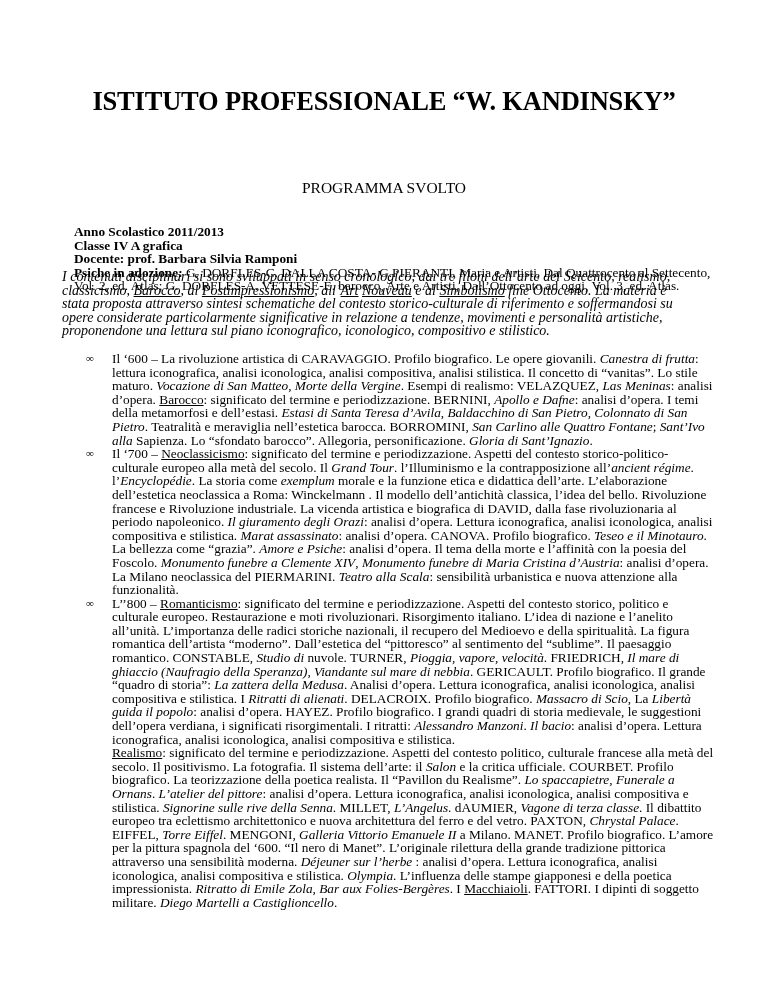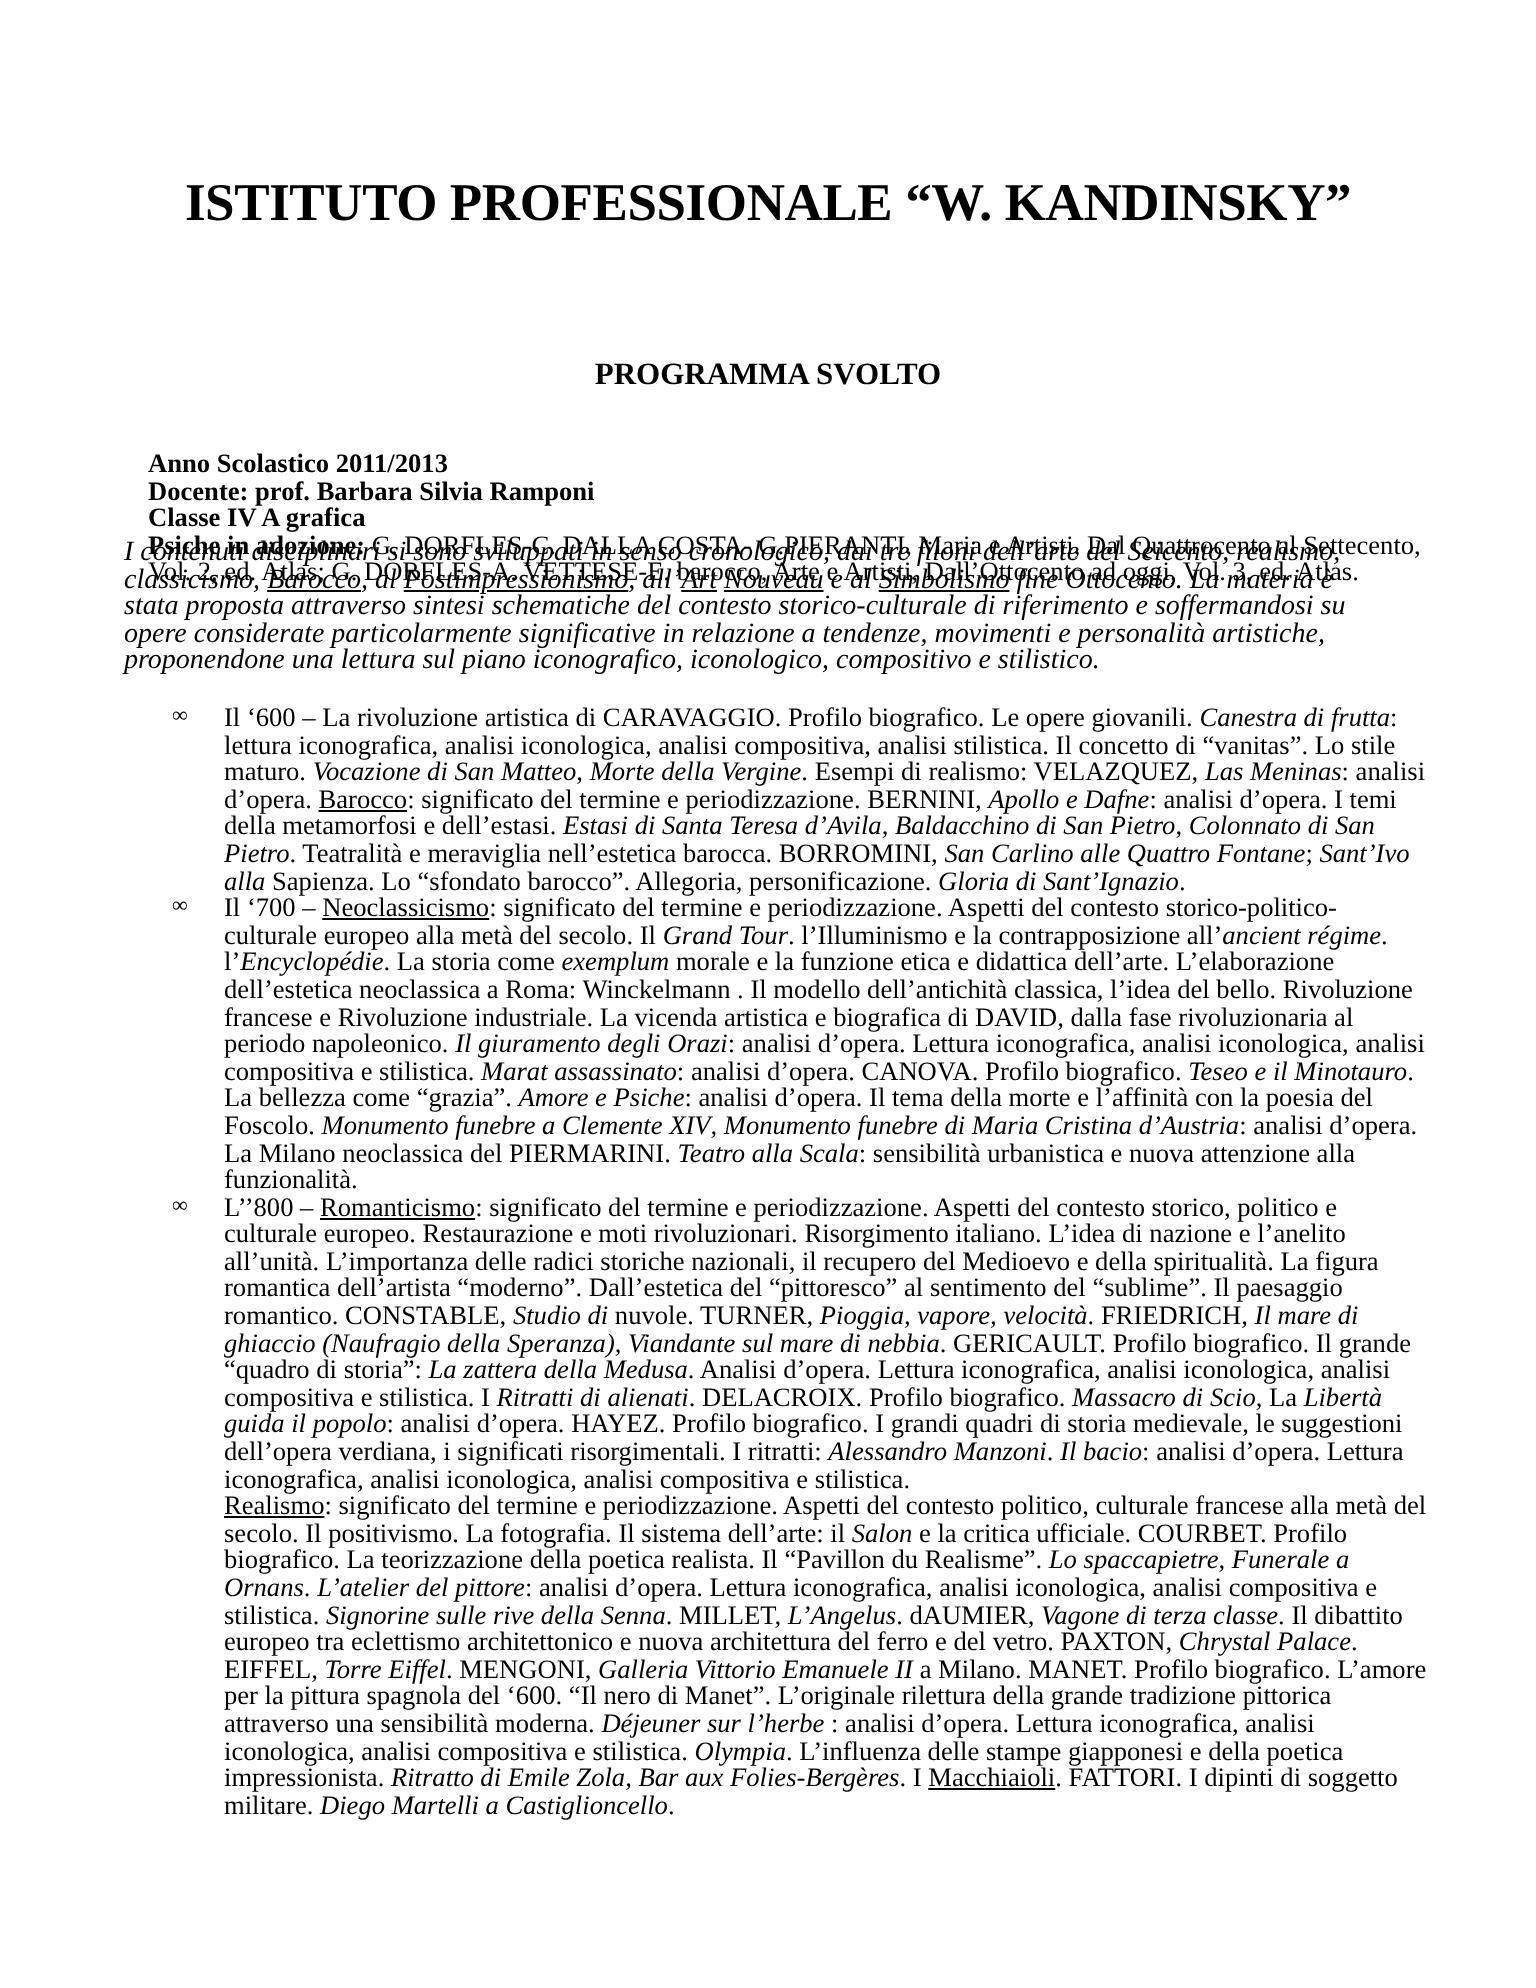--- a/index.html
+++ b/index.html
@@ -9,21 +9,21 @@
       color: #000;
       position: relative;
     }
     .page { position: absolute; left: 0; top: 0; width: 768px; height: 994px; }
     .title {
       position: absolute; left: 0; top: 86px; width: 768px;
       text-align: center; font-weight: bold; font-size: 26.5px; letter-spacing: -0.2px;
     }
     .subtitle {
       position: absolute; left: 0; top: 179px; width: 768px;
-      text-align: center; font-weight: bold; font-size: 15.5px;
+      text-align: center; font-weight: normal; font-size: 15.5px;
     }
     .meta {
       position: absolute; left: 74px; top: 225px; width: 650px;
       font-size: 13.3px; line-height: 13.6px;
     }
     .meta div { white-space: nowrap; }
     .meta b { font-weight: bold; }
     .intro {
       position: absolute; left: 62px; top: 270px; width: 620px;
       font-size: 14px; line-height: 13.6px; font-style: italic;
@@ -41,22 +41,22 @@
   </style>
 </head>
 <body>
 
 <div class="page">
   <div class="title">ISTITUTO PROFESSIONALE “W. KANDINSKY”</div>
   <div class="subtitle">PROGRAMMA SVOLTO</div>
 
   <div class="meta">
     <div><b>Anno Scolastico 2011/2013</b></div>
+    <div><b>Classe IV A grafica</b></div>
     <div><b>Docente: prof. Barbara Silvia Ramponi</b></div>
-    <div><b>Classe IV A grafica</b></div>
     <div><b>Psiche in adozione:</b><span> G. DORFLES-C. DALLA COSTA- G.PIERANTI, Maria e Artisti, Dal Quattrocento al Settecento,</span></div>
     <div><span>Vol. 2, ed. Atlas; G. DORFLES-A. VETTESE-E. barocco, Arte e Artisti, Dall’Ottocento ad oggi, Vol. 3, ed. Atlas.</span></div>
   </div>
 
   <div class="intro"><span>I contenuti disciplinari si sono sviluppati in senso cronologico, dai tre filoni dell’arte del Seicento, realismo, classicismo, </span><span class="u">Barocco</span><span>, al </span><span class="u">Postimpressionismo</span><span>, all’</span><span class="u">Art</span><span> </span><span class="u">Nouveau</span><span> e al </span><span class="u">Simbolismo</span><span> fine Ottocento. La materia è stata proposta attraverso sintesi schematiche del contesto storico-culturale di riferimento e soffermandosi su opere considerate particolarmente significative in relazione a tendenze, movimenti e personalità artistiche, proponendone una lettura sul piano iconografico, iconologico, compositivo e stilistico.</span></div>
 
   <div class="list">
     <div class="item">
       <span class="bullet">∞</span>
       <span class="content"><span>Il ‘600 – La rivoluzione artistica di CARAVAGGIO. Profilo biografico. Le opere giovanili. </span><i>Canestra di frutta</i><span>: lettura iconografica, analisi iconologica, analisi compositiva, analisi stilistica. Il concetto di “vanitas”. Lo stile maturo. </span><i>Vocazione di San Matteo</i><span>, </span><i>Morte della Vergine</i><span>. Esempi di realismo: VELAZQUEZ, </span><i>Las Meninas</i><span>: analisi d’opera. </span><span class="u">Barocco</span><span>: significato del termine e periodizzazione. BERNINI, </span><i>Apollo e Dafne</i><span>: analisi d’opera. I temi della metamorfosi e dell’estasi. </span><i>Estasi di Santa Teresa d’Avila</i><span>, </span><i>Baldacchino di San Pietro</i><span>, </span><i>Colonnato di San Pietro</i><span>. Teatralità e meraviglia nell’estetica barocca. BORROMINI, </span><i>San Carlino alle Quattro Fontane</i><span>; </span><i>Sant’Ivo alla</i><span> Sapienza. Lo “sfondato barocco”. Allegoria, personificazione. </span><i>Gloria di Sant’Ignazio</i><span>.</span></span>

